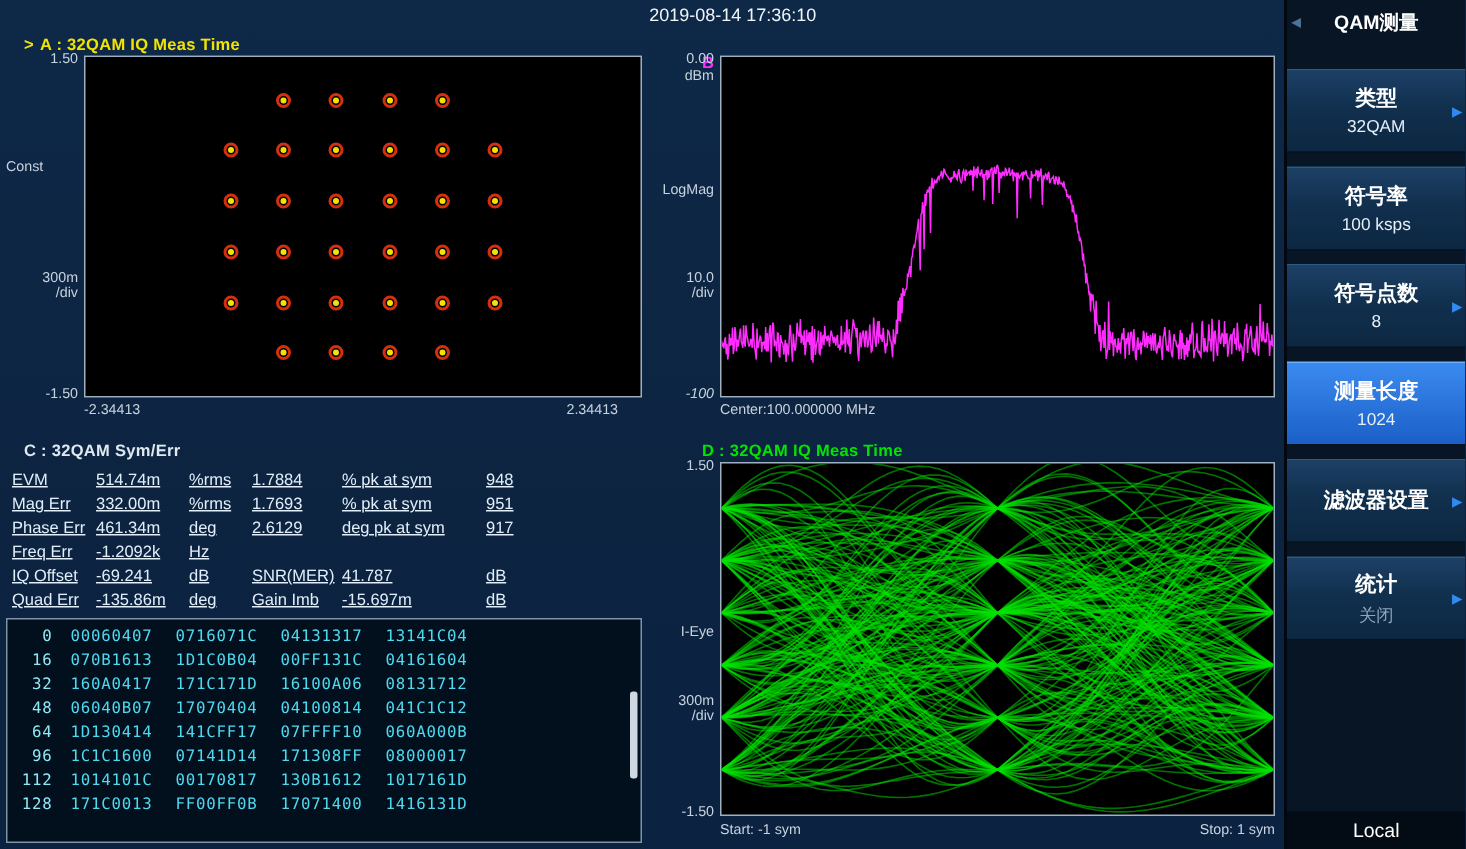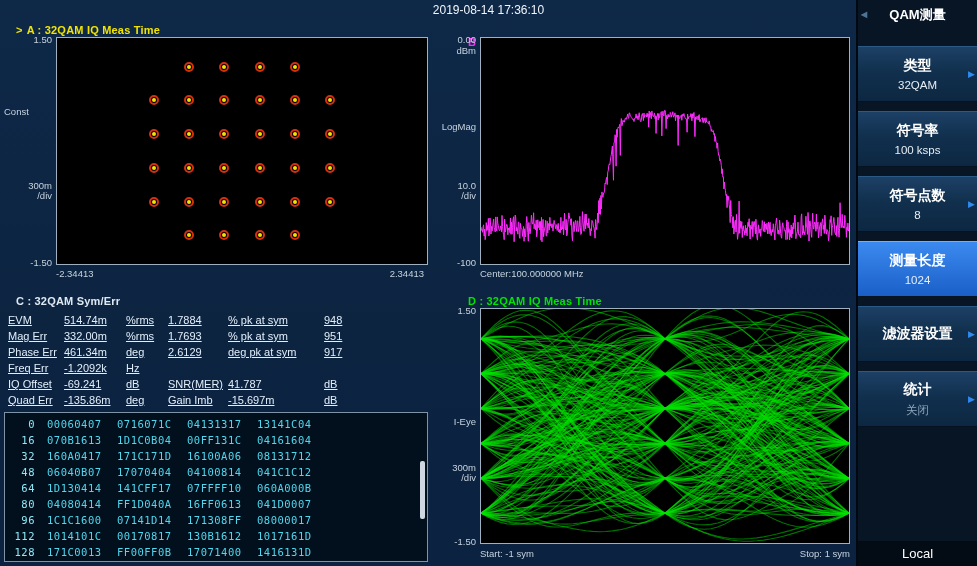--- a/index.html
+++ b/index.html
@@ -40,29 +40,29 @@
   .axlab { position:absolute; font-size:9.5px; color:var(--label_grey); white-space:nowrap; }
   .r { text-align:right; }
 
   
   .a-ytop    { left:0; width:52px; top:14px; }
   .a-yaxis   { left:4px; top:86px; }
   .a-ydiv1   { left:0; width:52px; top:160px; }
   .a-ydiv2   { left:0; width:52px; top:170px; }
   .a-ybot    { left:0; width:52px; top:237px; }
   .a-xleft   { left:56px; top:248px; }
-  .a-xright  { left:52px; width:372px; top:248px; }
+  .a-xright  { left:40px; width:372px; top:248px; }
 
   
   .b-ytop    { left:0; width:44px; top:14px; }
   .b-yunit   { left:0; width:44px; top:25px; }
   .b-yaxis   { left:0; width:44px; top:82px;margin-top:19px; }
   .b-ydiv1   { left:0; width:44px; top:160px; }
   .b-ydiv2   { left:0; width:44px; top:170px; }
-  .b-ybot    { left:0; width:44px; top:237px; }
+  .b-ybot    { left:0; width:44px; top:237px;font-style:italic; }
   .b-xleft   { left:48px; top:248px; }
   .b-xright  { left:48px; width:370px; top:248px; }
 
   
   .d-ytop    { left:0; width:44px; top:13px; }
   .d-yaxis   { left:0; width:44px; top:124px; }
   .d-ydiv1   { left:0; width:44px; top:170px; }
   .d-ydiv2   { left:0; width:44px; top:180px; }
   .d-ybot    { left:0; width:44px; top:244px; }
   .d-xleft   { left:48px; top:256px; }
@@ -245,27 +245,20 @@
             <span class="hg">17070404</span>
             <span class="hg">04100814</span>
             <span class="hg">041C1C12</span>
           </div>
           <div class="hrow">
             <span class="hidx">64</span>
             <span class="hg">1D130414</span>
             <span class="hg">141CFF17</span>
             <span class="hg">07FFFF10</span>
             <span class="hg">060A000B</span>
-          </div>
-          <div class="hrow">
-            <span class="hidx">80</span>
-            <span class="hg">04080414</span>
-            <span class="hg">FF1D040A</span>
-            <span class="hg">16FF0613</span>
-            <span class="hg">041D0007</span>
           </div>
           <div class="hrow">
             <span class="hidx">96</span>
             <span class="hg">1C1C1600</span>
             <span class="hg">07141D14</span>
             <span class="hg">171308FF</span>
             <span class="hg">08000017</span>
           </div>
           <div class="hrow">
             <span class="hidx">112</span>

